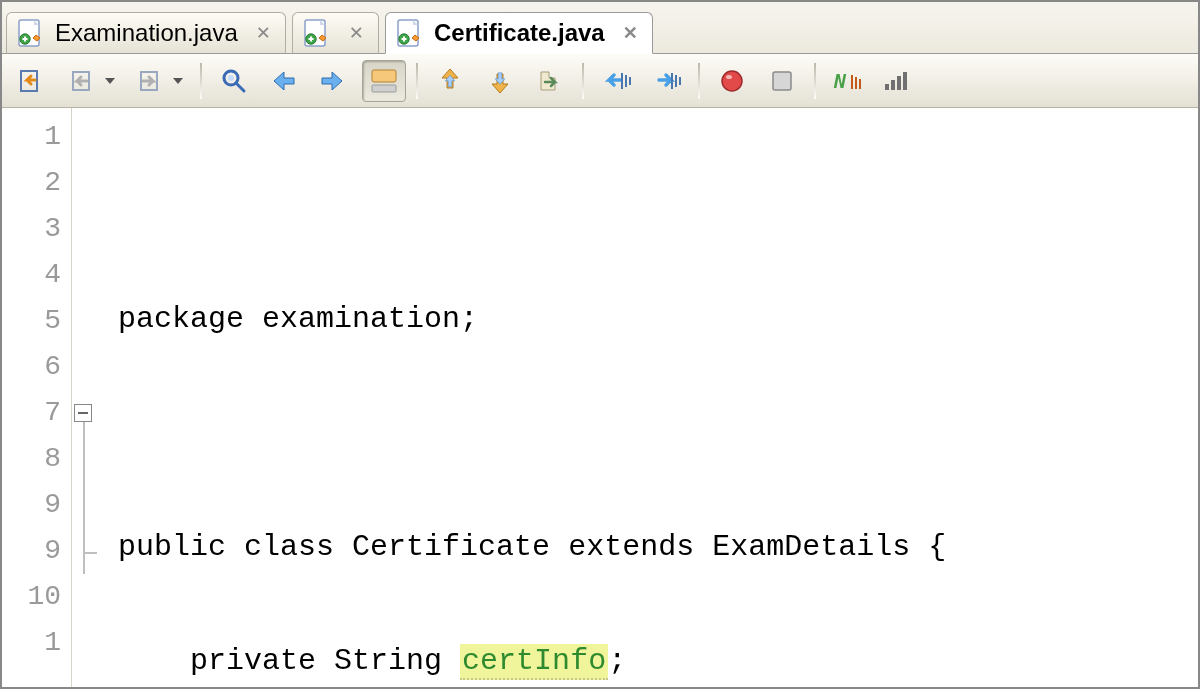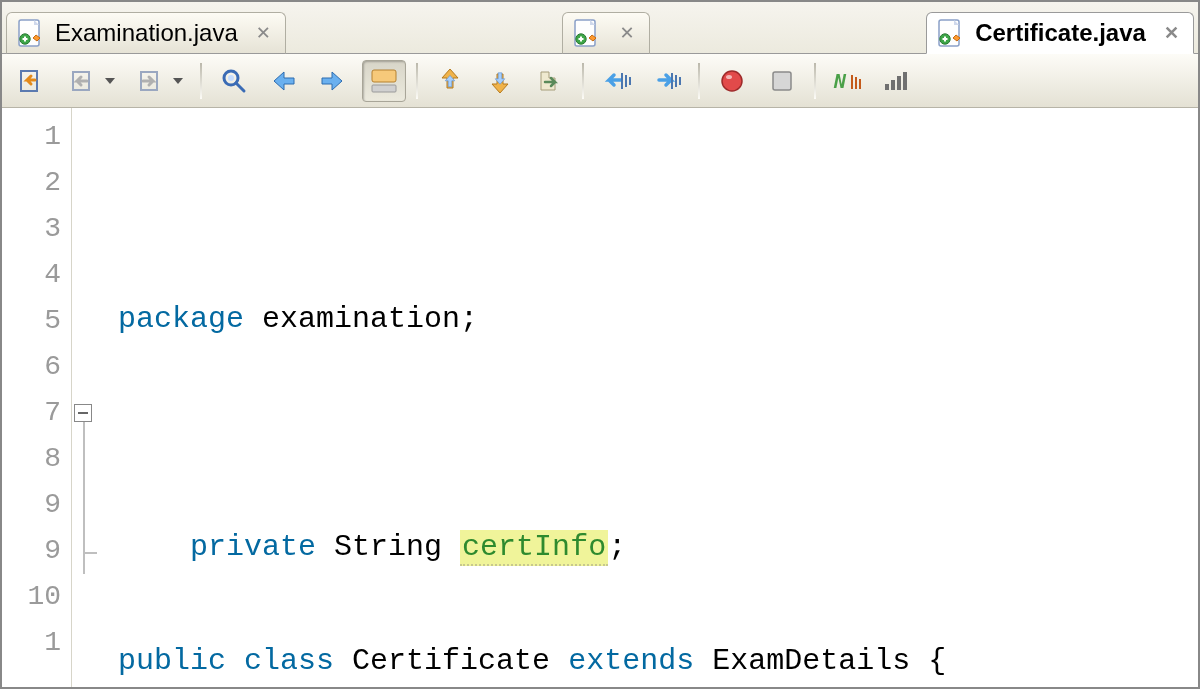--- a/index.html
+++ b/index.html
@@ -14,21 +14,20 @@
 
   
   .tabbar {
     display: flex;
     align-items: flex-end;
     height: 52px;
     padding: 4px 4px 0 4px;
     background: linear-gradient(#f6f4ee, #eceade);
     border-bottom: 1px solid #9a9a9a;
     gap: 6px;
-    justify-content: space-between;
   }
   .tab {
     display: flex;
     align-items: center;
     height: 42px;
     padding: 0 14px 0 10px;
     font-size: 24px;
     color: #000;
     border-top-left-radius: 6px;
     border-top-right-radius: 6px;
@@ -159,21 +158,21 @@
   .code {
     flex: 1;
     padding-top: 6px;
     white-space: pre;
   }
   .code .line {
     height: 46px;
     line-height: 46px;
     padding-left: 12px;
   }
-  .kw { color: #0369a1; }
+  .kw { color: #000000; }
   .type { color: #000; }
   .ident { color: #000; }
   .green { color: #2e8a2e; }
   .hl { background: #f0f49a; padding: 0 2px; border-bottom: 2px dotted #c7c88e; }
 
 </style>
 </head>
 <body>
 
 <div class="tabbar">
@@ -392,22 +391,22 @@
         <div class="foldline-h"></div>
       </div>
     <div class="cell"></div>
       <div class="cell"></div>
   </div>
 
   <div class="code">
     <div class="line"></div>
     <div class="line"><span class="kw">package</span> <span>examination</span><span>;</span></div>
     <div class="line"></div>
+    <div class="line"><span class="kw">public</span> <span class="kw">class</span> <span class="ident">Certificate</span> <span class="kw">extends</span> <span class="ident">ExamDetails</span> <span>{</span></div>
     <div class="line">    <span class="kw">private</span> <span class="type">String</span> <span class="green hl">certInfo</span><span>;</span></div>
-    <div class="line"><span class="kw">public</span> <span class="kw">class</span> <span class="ident">Certificate</span> <span class="kw">extends</span> <span class="ident">ExamDetails</span> <span>{</span></div>
     
     
     
     
     
     
     
   </div>
 
 </div>

